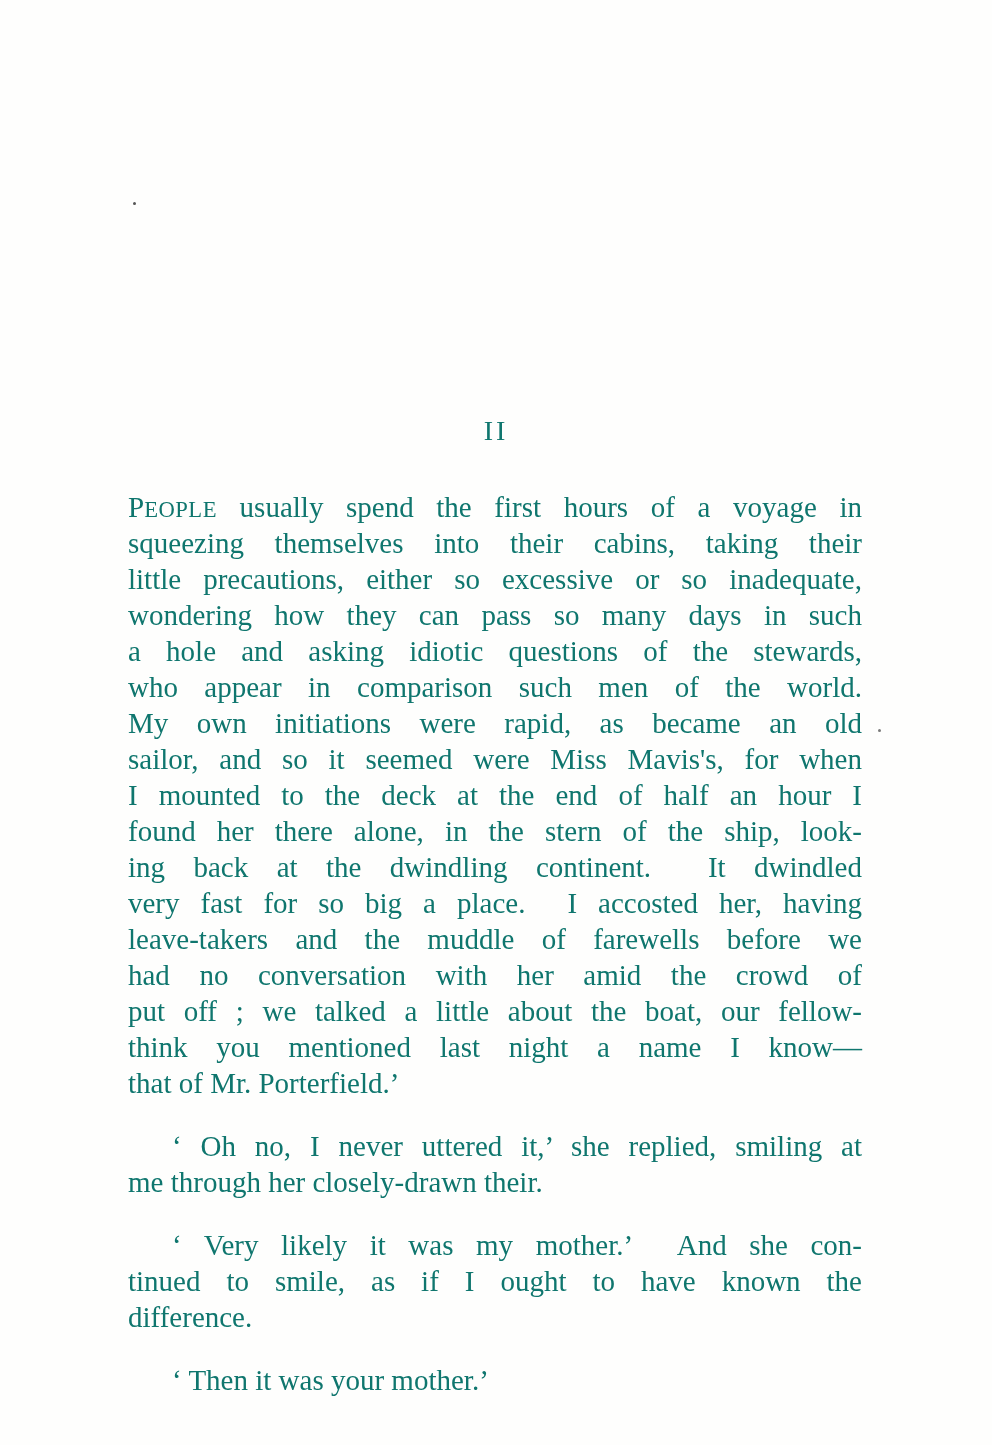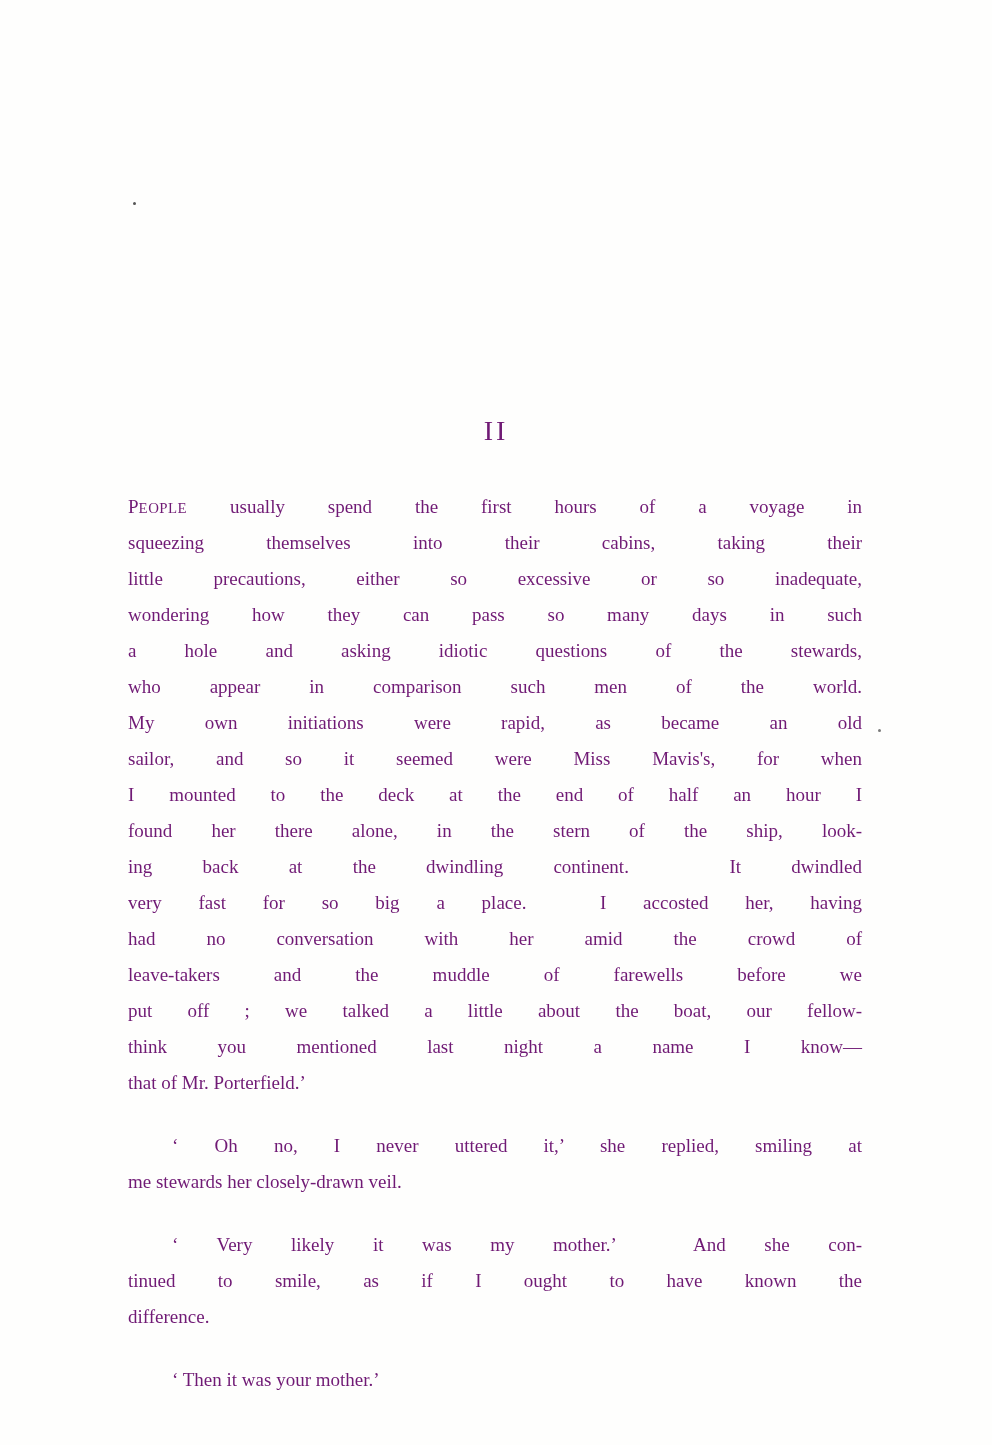--- a/index.html
+++ b/index.html
@@ -21,63 +21,63 @@
     font-size: 28px;
     line-height: 1;
     letter-spacing: 3px;
     font-weight: normal;
   }
   .textblock {
     position: absolute;
     top: 489px;
     left: 128px;
     width: 734px;
-    font-size: 19px;
+    font-size: 29px;
   }
   .paragraph { margin: 0; padding: 0; }
   .line {
     height: 36px;
     line-height: 36px;
     text-align: justify;
     text-align-last: justify;
     overflow: visible;
   }
   .line.last { text-align-last: left; }
   .line.indent { text-indent: 44px; margin-top: 27px; }
   .sc { font-size: 0.78em; letter-spacing: 0.5px; }
   .speck { position: absolute; border-radius: 50%; }
 </style>
 </head>
 <body>
 
-<div class="page" style="background: rgb(254, 254, 253); color: #701a75;">
+<div class="page" style="background: rgb(254, 254, 253); color: #0f766e;">
   <div class="heading">II</div>
   <div class="textblock">
       <div class="paragraph">
         <div class="line"><span>P</span><span class="sc">EOPLE</span><span> usually spend the first hours of a voyage in</span></div>
         <div class="line">squeezing themselves into their cabins, taking their</div>
         <div class="line">little precautions, either so excessive or so inadequate,</div>
         <div class="line">wondering how they can pass so many days in such</div>
         <div class="line">a hole and asking idiotic questions of the stewards,</div>
         <div class="line">who appear in comparison such men of the world.</div>
         <div class="line">My own initiations were rapid, as became an old</div>
         <div class="line">sailor, and so it seemed were Miss Mavis's, for when</div>
         <div class="line">I mounted to the deck at the end of half an hour I</div>
         <div class="line">found her there alone, in the stern of the ship, look-</div>
         <div class="line">ing back at the dwindling continent.&nbsp; It dwindled</div>
         <div class="line">very fast for so big a place.&nbsp; I accosted her, having</div>
+        <div class="line">leave-takers and the muddle of farewells before we</div>
         <div class="line">had no conversation with her amid the crowd of</div>
-        <div class="line">leave-takers and the muddle of farewells before we</div>
         <div class="line">put off&nbsp;; we talked a little about the boat, our fellow-</div>
         <div class="line">think you mentioned last night a name I know—</div>
         <div class="line last">that of Mr. Porterfield.’</div>
       </div>
       <div class="paragraph">
         <div class="line indent">‘ Oh no, I never uttered it,’ she replied, smiling at</div>
-        <div class="line last">me stewards her closely-drawn veil.</div>
+        <div class="line last">me through her closely-drawn their.</div>
       </div>
       <div class="paragraph">
         <div class="line indent">‘ Very likely it was my mother.’&nbsp; And she con-</div>
         <div class="line">tinued to smile, as if I ought to have known the</div>
         <div class="line last">difference.</div>
       </div>
       <div class="paragraph">
         <div class="line last indent">‘ Then it was your mother.’</div>
       </div>
     </div>

